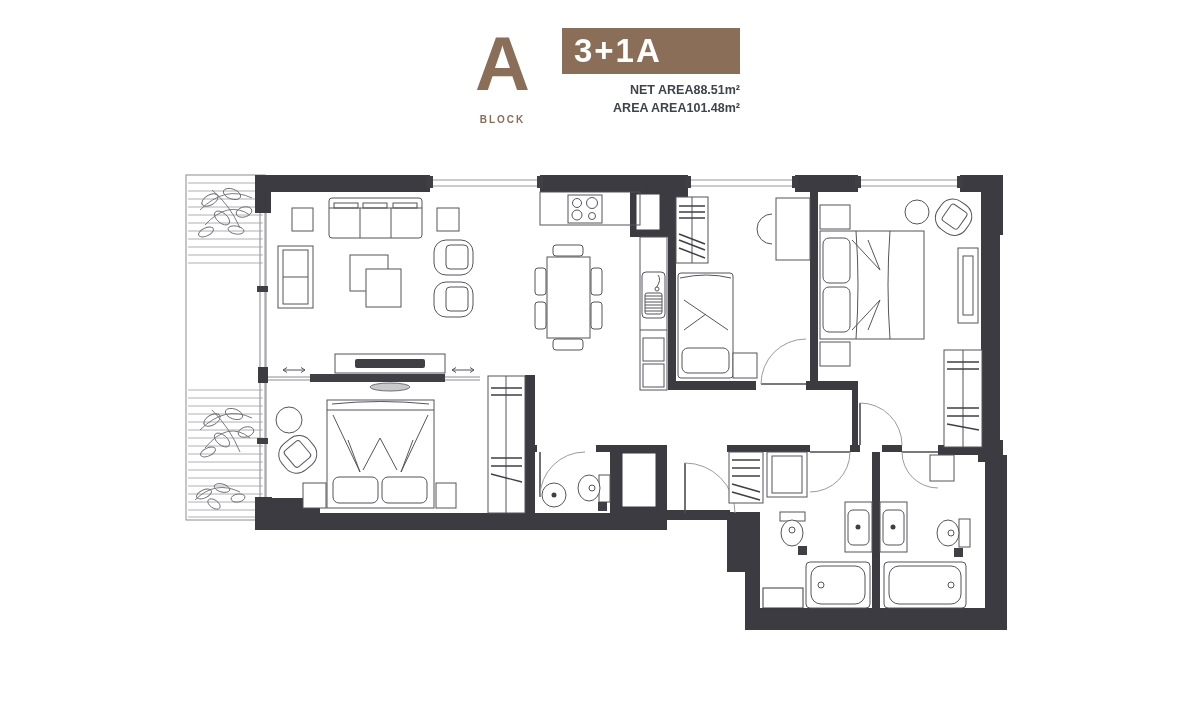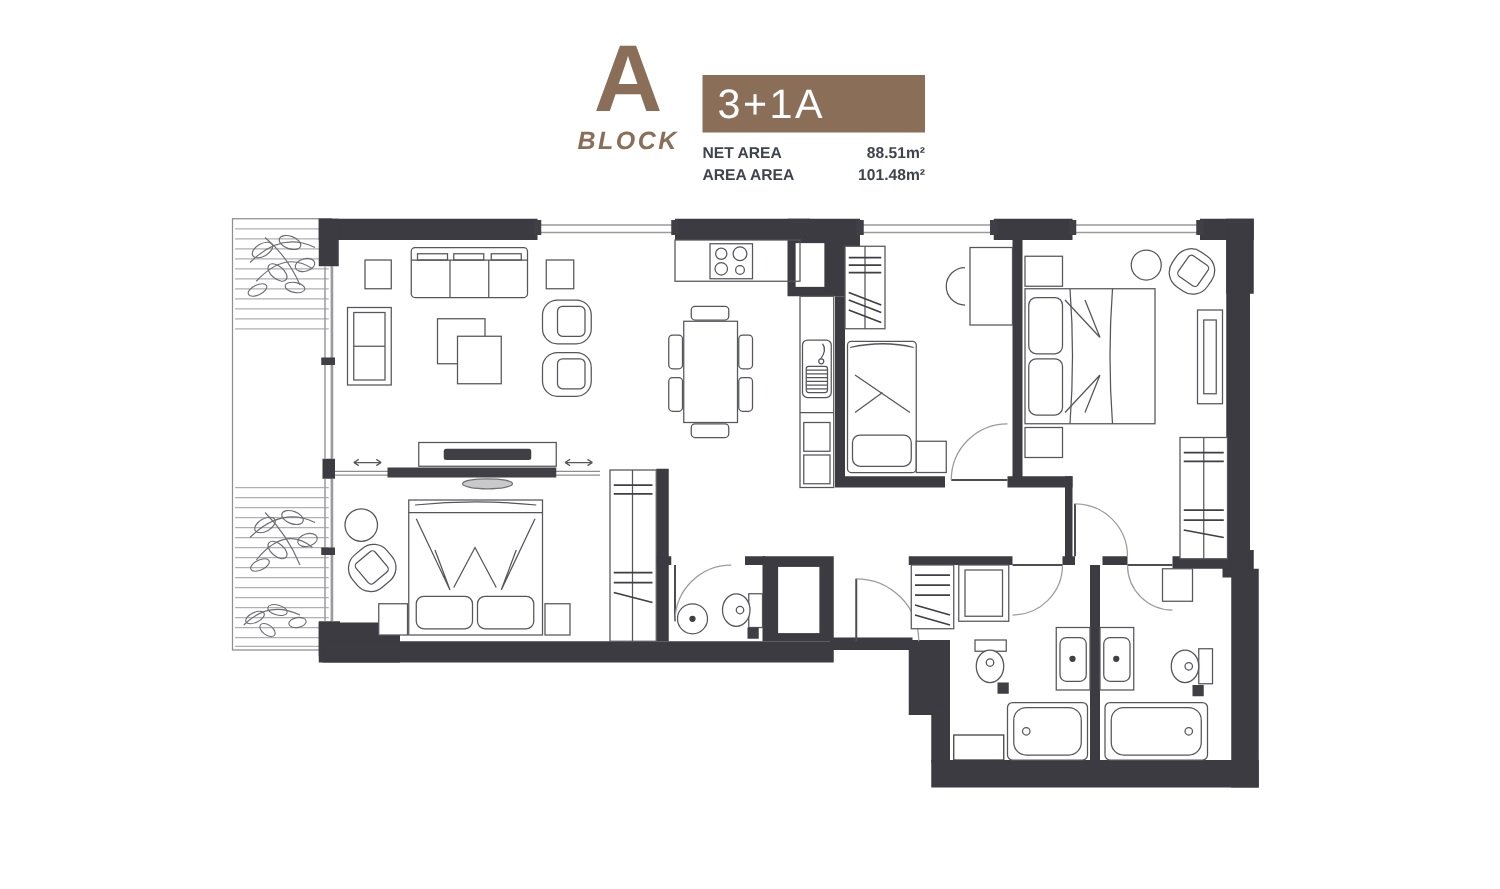--- a/index.html
+++ b/index.html
@@ -11,26 +11,26 @@
   }
   *{margin:0;padding:0;box-sizing:border-box;}
   html,body{width:1200px;height:711px;background:#ffffff;overflow:hidden;
     font-family:"Liberation Sans", sans-serif;}
   .stage{position:relative;width:1200px;height:711px;background:#fff;}
 
   
   .header{position:absolute;left:455px;top:28px;width:330px;height:100px;display:flex;}
   .logo{width:95px;display:flex;flex-direction:column;align-items:center;justify-content:flex-start;}
   .logo .bigA{font-size:76px;line-height:72px;font-weight:bold;color:var(--brown);letter-spacing:0;}
-  .logo .blockTxt{font-size:20px;font-weight:bold;color:var(--brown);letter-spacing:2px;margin-top:2px;font-style:italic;}
+  .logo .blockTxt{font-size:10px;font-weight:bold;color:var(--brown);letter-spacing:2px;margin-top:14px;}
   .info{margin-left:12px;width:178px;}
-  .typeBox{background:var(--brown);color:#fff;font-size:33px;font-weight:normal;
-    height:46px;line-height:46px;padding-left:12px;letter-spacing:2px;margin-top:32px;}
+  .typeBox{background:var(--brown);color:#fff;font-size:33px;font-weight:bold;
+    height:46px;line-height:46px;padding-left:12px;letter-spacing:2px;}
   .areas{margin-top:7px;font-size:12.5px;font-weight:bold;color:var(--ink);}
-  .arearow{display:flex;justify-content:space-between;line-height:18px;}
+  .arearow{display:flex;justify-content:flex-end;line-height:18px;}
 
   
   svg.plan{position:absolute;left:0;top:0;}
   .wall{fill:var(--wall);stroke:none;}
   .furn{fill:#fff;stroke:var(--furn);stroke-width:1;}
   .furnN{fill:none;stroke:var(--furn);stroke-width:1;}
   .soft{fill:none;stroke:var(--thin);stroke-width:1;}
   .glass{stroke:#9a9aa0;stroke-width:1.2;fill:none;}
   .arc{fill:none;stroke:#9b9b9f;stroke-width:1;}
   .leaf{stroke:#4c4c52;stroke-width:1.6;}

